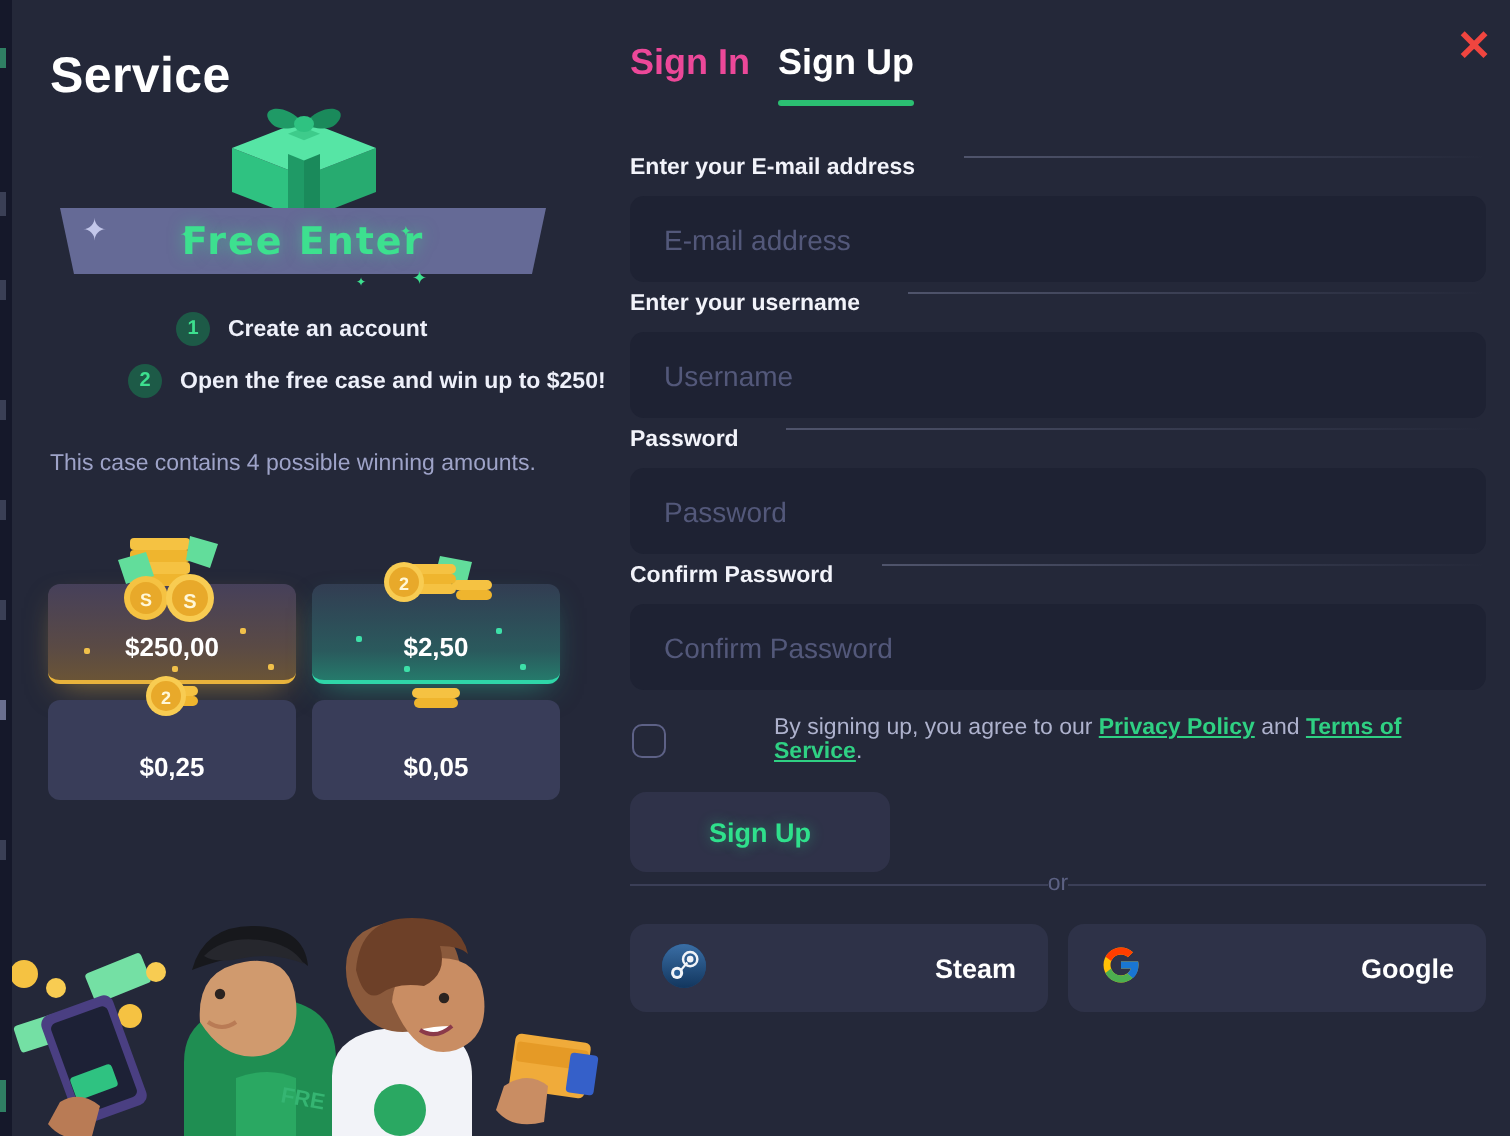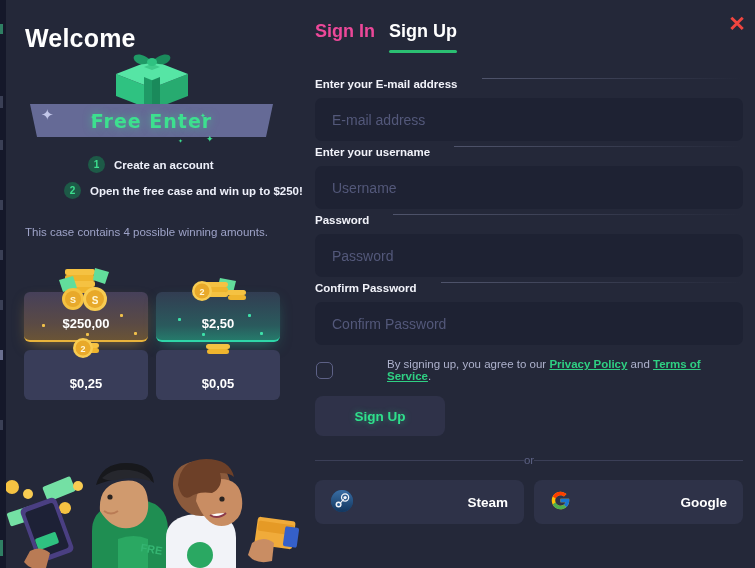--- a/index.html
+++ b/index.html
@@ -135,21 +135,21 @@
 
   .signup-btn {
     margin-top: 14px; width: 130px; height: 40px; border-radius: 8px;
     background: #2f3249; border: none; cursor: pointer;
     color: #2fe08c; font-size: 13.5px; font-weight: 700;
     font-family: "Liberation Sans", sans-serif;
     display: flex; align-items: center; justify-content: center;
     text-shadow: 0 0 7px rgba(47,224,140,.45);
   }
 
-  .or-row { display: flex; align-items: center; margin-top: 18px; }
+  .or-row { display: flex; align-items: center; }
   .or-line { flex: 1; height: 1px; background: #3b3f57; }
   .or-txt { font-size: 11.5px; color: #5c6183; }
 
   .social { display: flex; gap: 10px; margin-top: 14px; }
   .social-btn {
     flex: 1; height: 44px; border-radius: 8px; background: #2e3248;
     display: flex; align-items: center; cursor: pointer; border: none;
     padding: 0 16px; position: relative;
   }
   .social-btn .sname {
@@ -168,21 +168,21 @@
     <div class="sl" style="top:200px;height:10px;background:#3a3f55;"></div>
     <div class="sl" style="top:250px;height:10px;background:#3a3f55;"></div>
     <div class="sl" style="top:300px;height:10px;background:#3a3f55;"></div>
     <div class="sl" style="top:350px;height:10px;background:#6a6f8f;"></div>
     <div class="sl" style="top:420px;height:10px;background:#3a3f55;"></div>
     <div class="sl" style="top:540px;height:16px;background:#2f7f63;"></div>
   </div>
 
   <div class="left">
 
-    <div class="welcome">Welcome</div>
+    <div class="welcome">Service</div>
 
     <div class="giftwrap">
       <svg width="92" height="62" viewBox="0 0 92 62">
 
         <polygon points="10,26 46,40 46,62 10,48" fill="#2fc281"></polygon>
         <polygon points="82,26 46,40 46,62 82,48" fill="#27ab70"></polygon>
         <polygon points="10,26 46,12 82,26 46,40" fill="#56e5a5"></polygon>
 
         <polygon points="38,29 46,32.2 46,62 38,58.6" fill="#1f9a66"></polygon>
         <polygon points="54,29 46,32.2 46,62 54,58.6" fill="#1a8a5b"></polygon>

